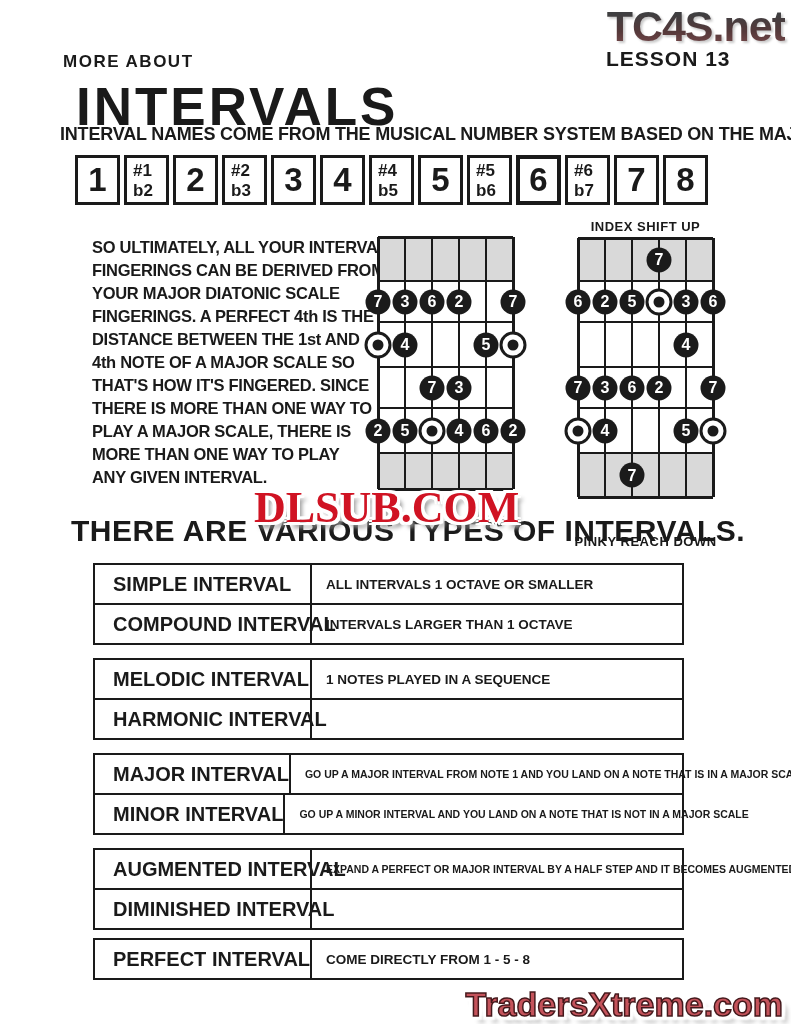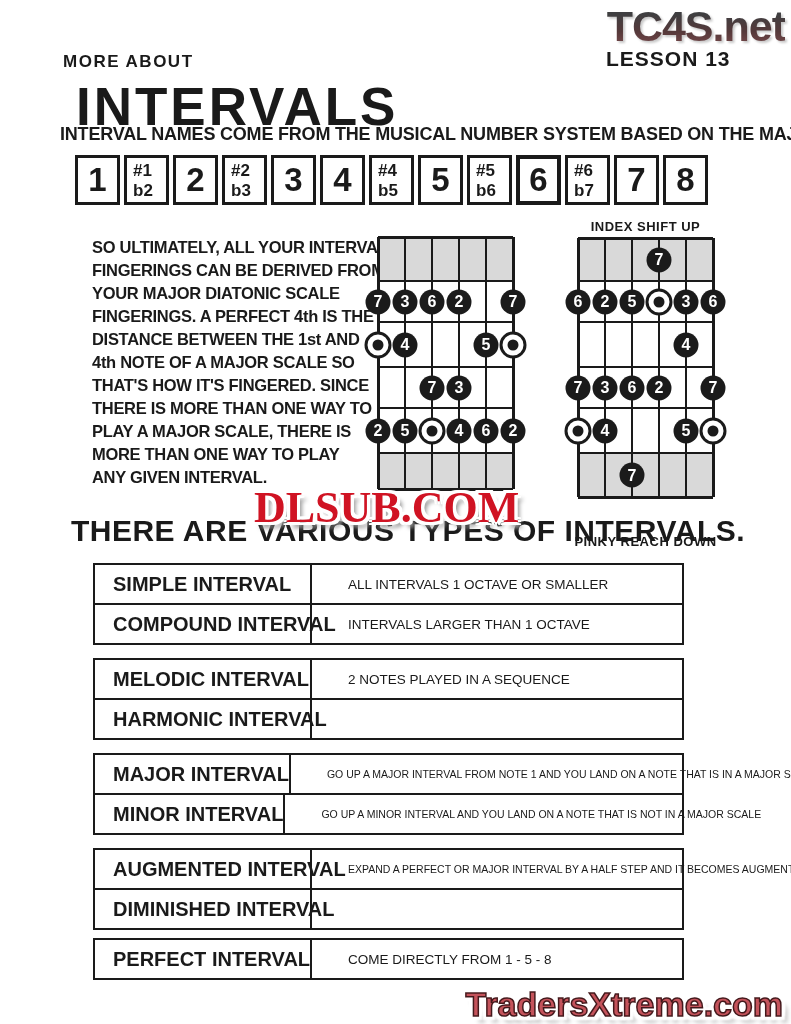--- a/index.html
+++ b/index.html
@@ -104,22 +104,22 @@
     border:2px solid #1a1a1a; background:#fff;
   }
   .itable-row { display:flex; height:38px; }
   .itable-row + .itable-row { border-top:2px solid #1a1a1a; }
   .cell-name {
     width:217px; box-sizing:border-box; border-right:2px solid #1a1a1a;
     display:flex; align-items:center; padding-left:18px;
     font-size:20px; font-weight:bold; letter-spacing:0px; white-space:nowrap;
   }
   .cell-desc {
-    flex:1; display:flex; align-items:center; padding-left:36px;
-    font-size:13.5px; font-weight:normal; white-space:nowrap;text-align:center;
+    flex:1; display:flex; align-items:center; padding-left:14px;
+    font-size:13.5px; font-weight:bold; white-space:nowrap;text-align:center;
   }
   .itable.small-desc .cell-desc { font-size:10.5px; }
   
   .footer-brand {
     position:absolute; right:8px; bottom:0px;
     font-size:34px; font-weight:900; letter-spacing:0px;
     color:#c4535b; -webkit-text-stroke:1.5px #43181b;
     text-shadow:
       -4px -4px 2px #fff, 4px -4px 2px #fff, -4px 4px 2px #fff, 4px 4px 2px #fff,
       0 -4px 2px #fff, 0 4px 2px #fff, -4px 0 2px #fff, 4px 0 2px #fff,
@@ -277,21 +277,21 @@
           <div class="cell-desc">ALL INTERVALS 1 OCTAVE OR SMALLER</div>
         </div>
         <div class="itable-row">
           <div class="cell-name">COMPOUND INTERVAL</div>
           <div class="cell-desc">INTERVALS LARGER THAN 1 OCTAVE</div>
         </div>
       </div>
       <div class="itable" style="top: 658px;">
         <div class="itable-row">
           <div class="cell-name">MELODIC INTERVAL</div>
-          <div class="cell-desc">2 NOTES PLAYED IN A SEQUENCE</div>
+          <div class="cell-desc">1 NOTES PLAYED IN A SEQUENCE</div>
         </div>
         <div class="itable-row">
           <div class="cell-name">HARMONIC INTERVAL</div>
         </div>
       </div>
       <div class="itable small-desc" style="top: 753px;">
         <div class="itable-row">
           <div class="cell-name">MAJOR INTERVAL</div>
           <div class="cell-desc">GO UP A MAJOR INTERVAL FROM NOTE 1 AND YOU LAND ON A NOTE THAT IS IN A MAJOR SCALE</div>
         </div>

